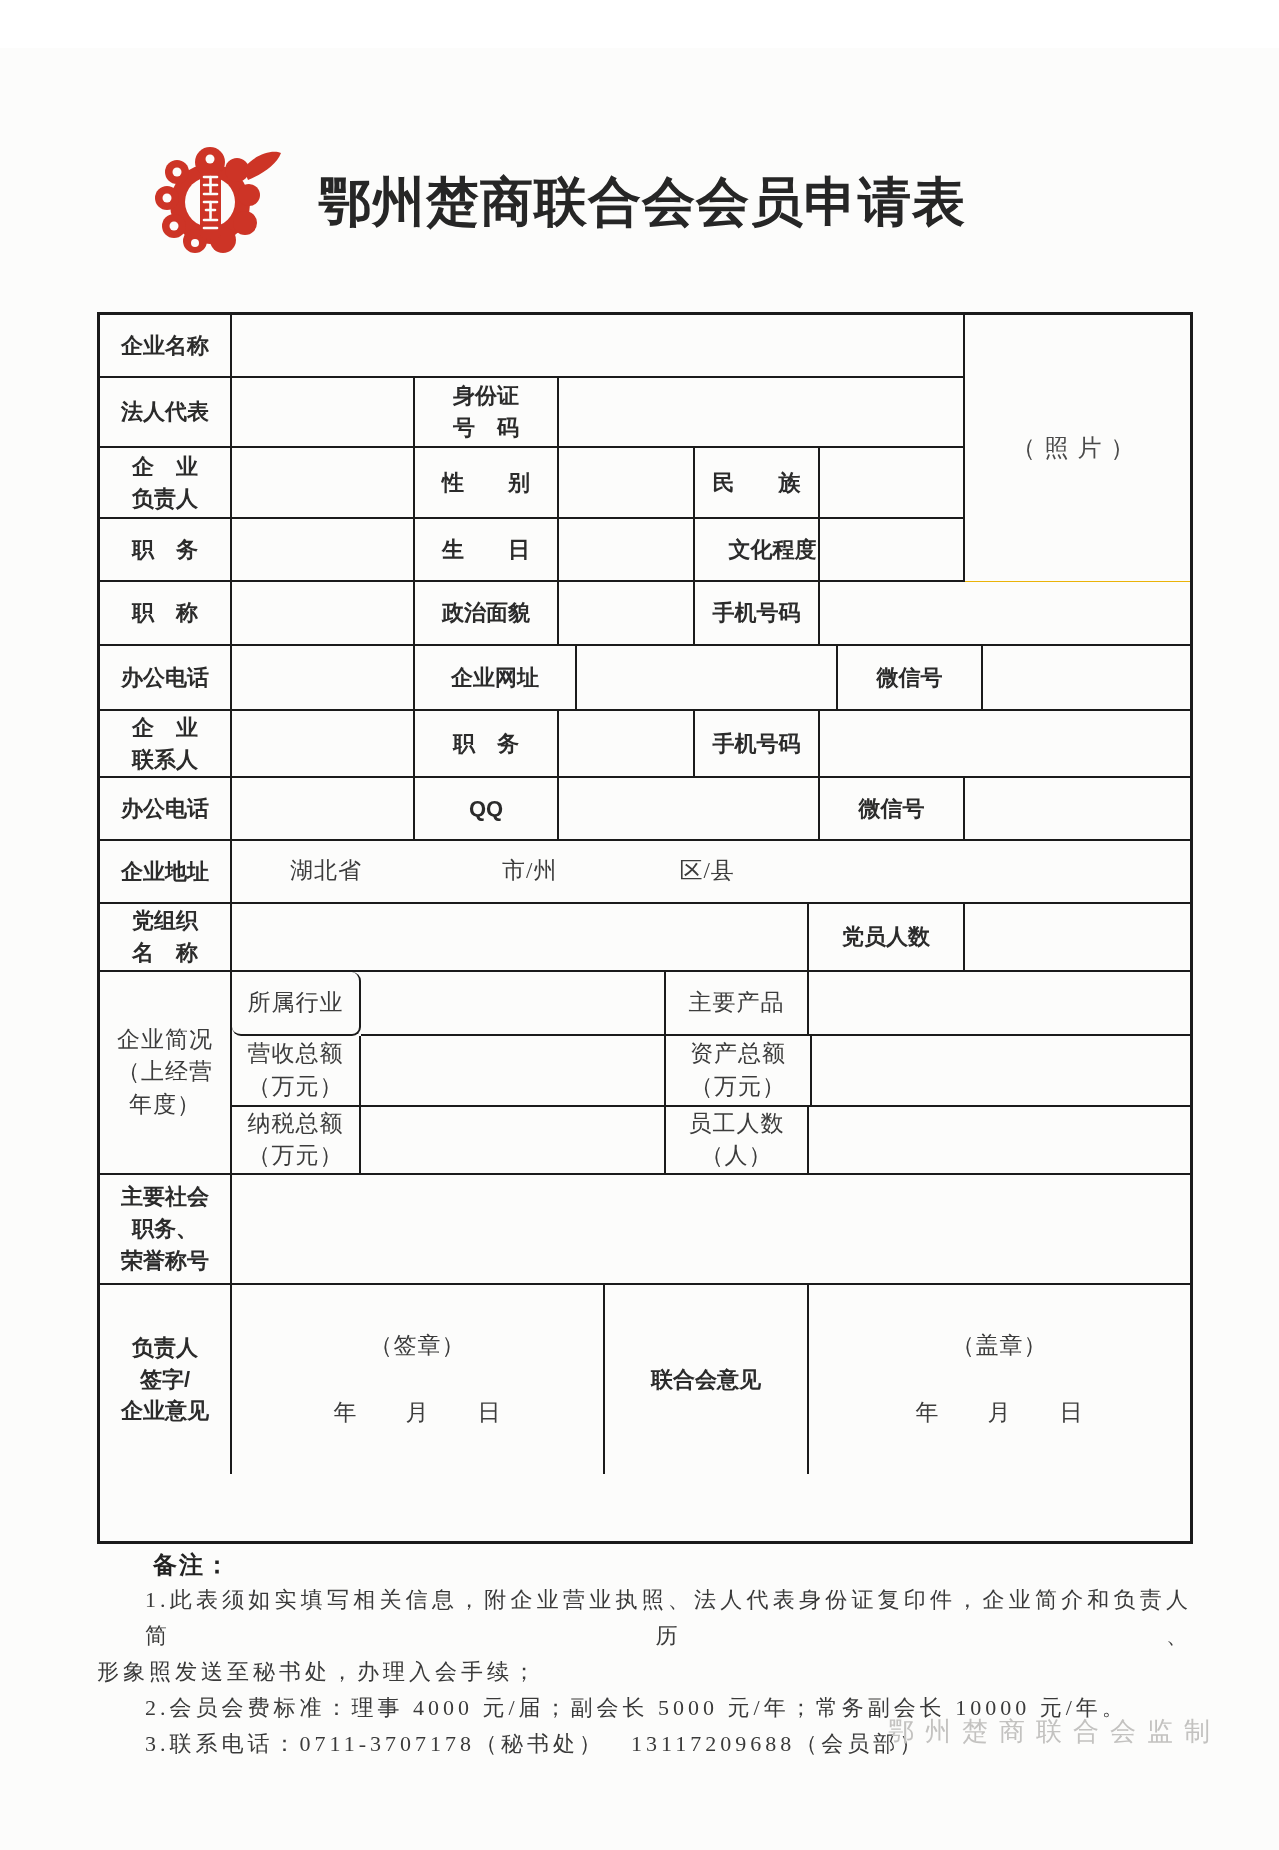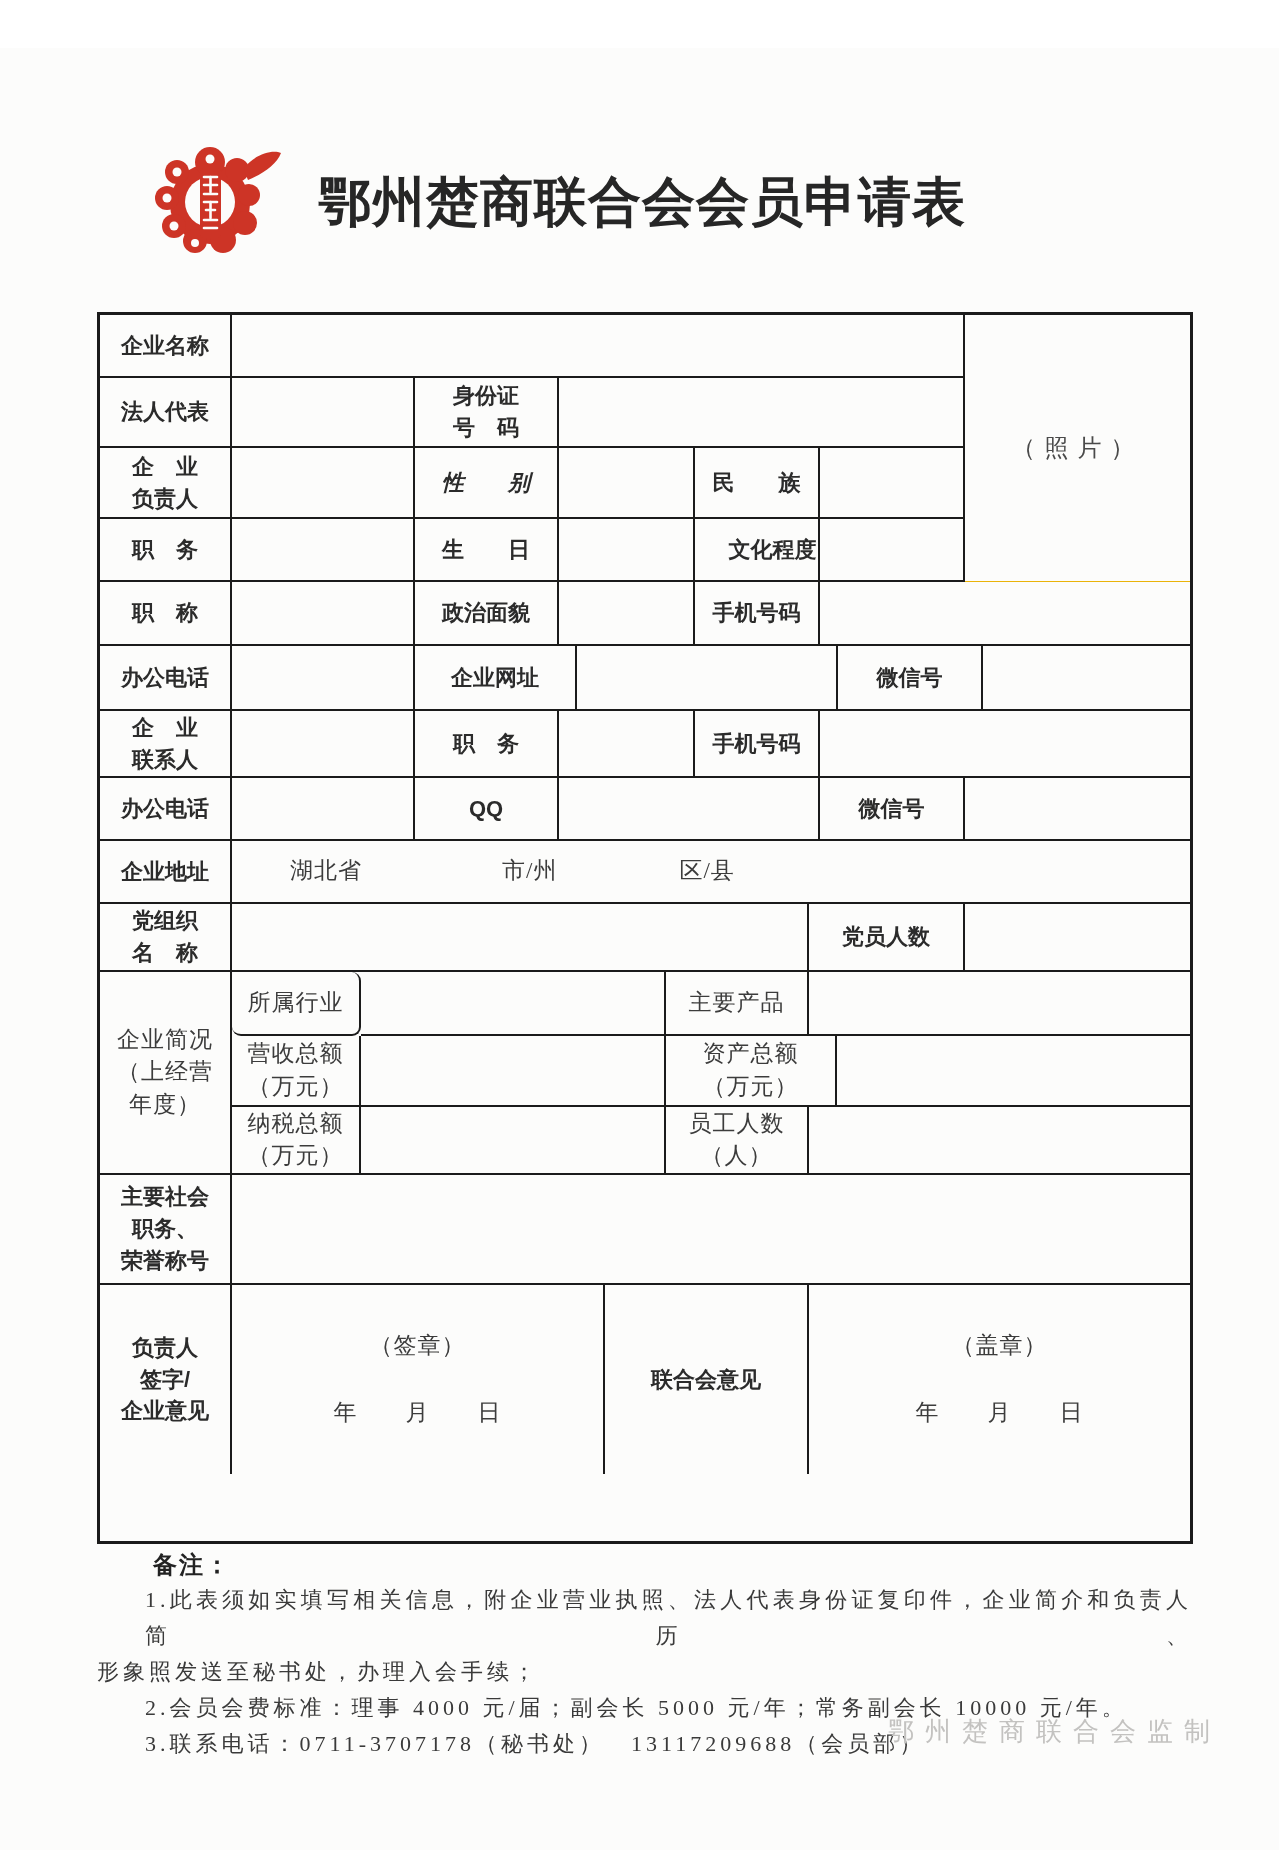--- a/index.html
+++ b/index.html
@@ -137,21 +137,21 @@
           <div class="cell lab" style="width:132px;">法人代表</div>
           <div class="cell" style="width:183px;"></div>
           <div class="cell lab" style="width:144px;">身份证
 号　码</div>
           <div class="cell" style="width:406px;"></div>
         </div>
         <div class="row" style="height:71px;">
           <div class="cell lab" style="width:132px;">企　业
 负责人</div>
           <div class="cell" style="width:183px;"></div>
-          <div class="cell lab" style="width:144px;font-style:italic;">性　　别</div>
+          <div class="cell lab" style="width:144px;">性　　别</div>
           <div class="cell" style="width:136px;"></div>
           <div class="cell lab" style="width:125px;">民　　族</div>
           <div class="cell" style="width:145px;"></div>
         </div>
         <div class="row" style="height:63px;">
           <div class="cell lab" style="width:132px;">职　务</div>
           <div class="cell" style="width:183px;"></div>
           <div class="cell lab" style="width:144px;">生　　日</div>
           <div class="cell" style="width:136px;"></div>
           <div class="cell lab" style="width:125px;padding-left:32px;">文化程度</div>
@@ -224,21 +224,21 @@
         <div class="row" style="height:64px;">
           <div class="cell fs" style="width:129px;border-radius:9px;">所属行业</div>
           <div class="cell" style="width:305px;"></div>
           <div class="cell fs" style="width:143px;">主要产品</div>
           <div class="cell last" style="flex:1;"></div>
         </div>
         <div class="row" style="height:71px;">
           <div class="cell fs" style="width:129px;">营收总额
 （万元）</div>
           <div class="cell" style="width:305px;"></div>
-          <div class="cell fs" style="width:171px;">资产总额
+          <div class="cell fs" style="width:146px;">资产总额
 （万元）</div>
           <div class="cell last" style="flex:1;"></div>
         </div>
         <div class="row" style="height:68px;">
           <div class="cell fs" style="width:129px;">纳税总额
 （万元）</div>
           <div class="cell" style="width:305px;"></div>
           <div class="cell fs" style="width:143px;">员工人数
 （人）</div>
           <div class="cell last" style="flex:1;"></div>

